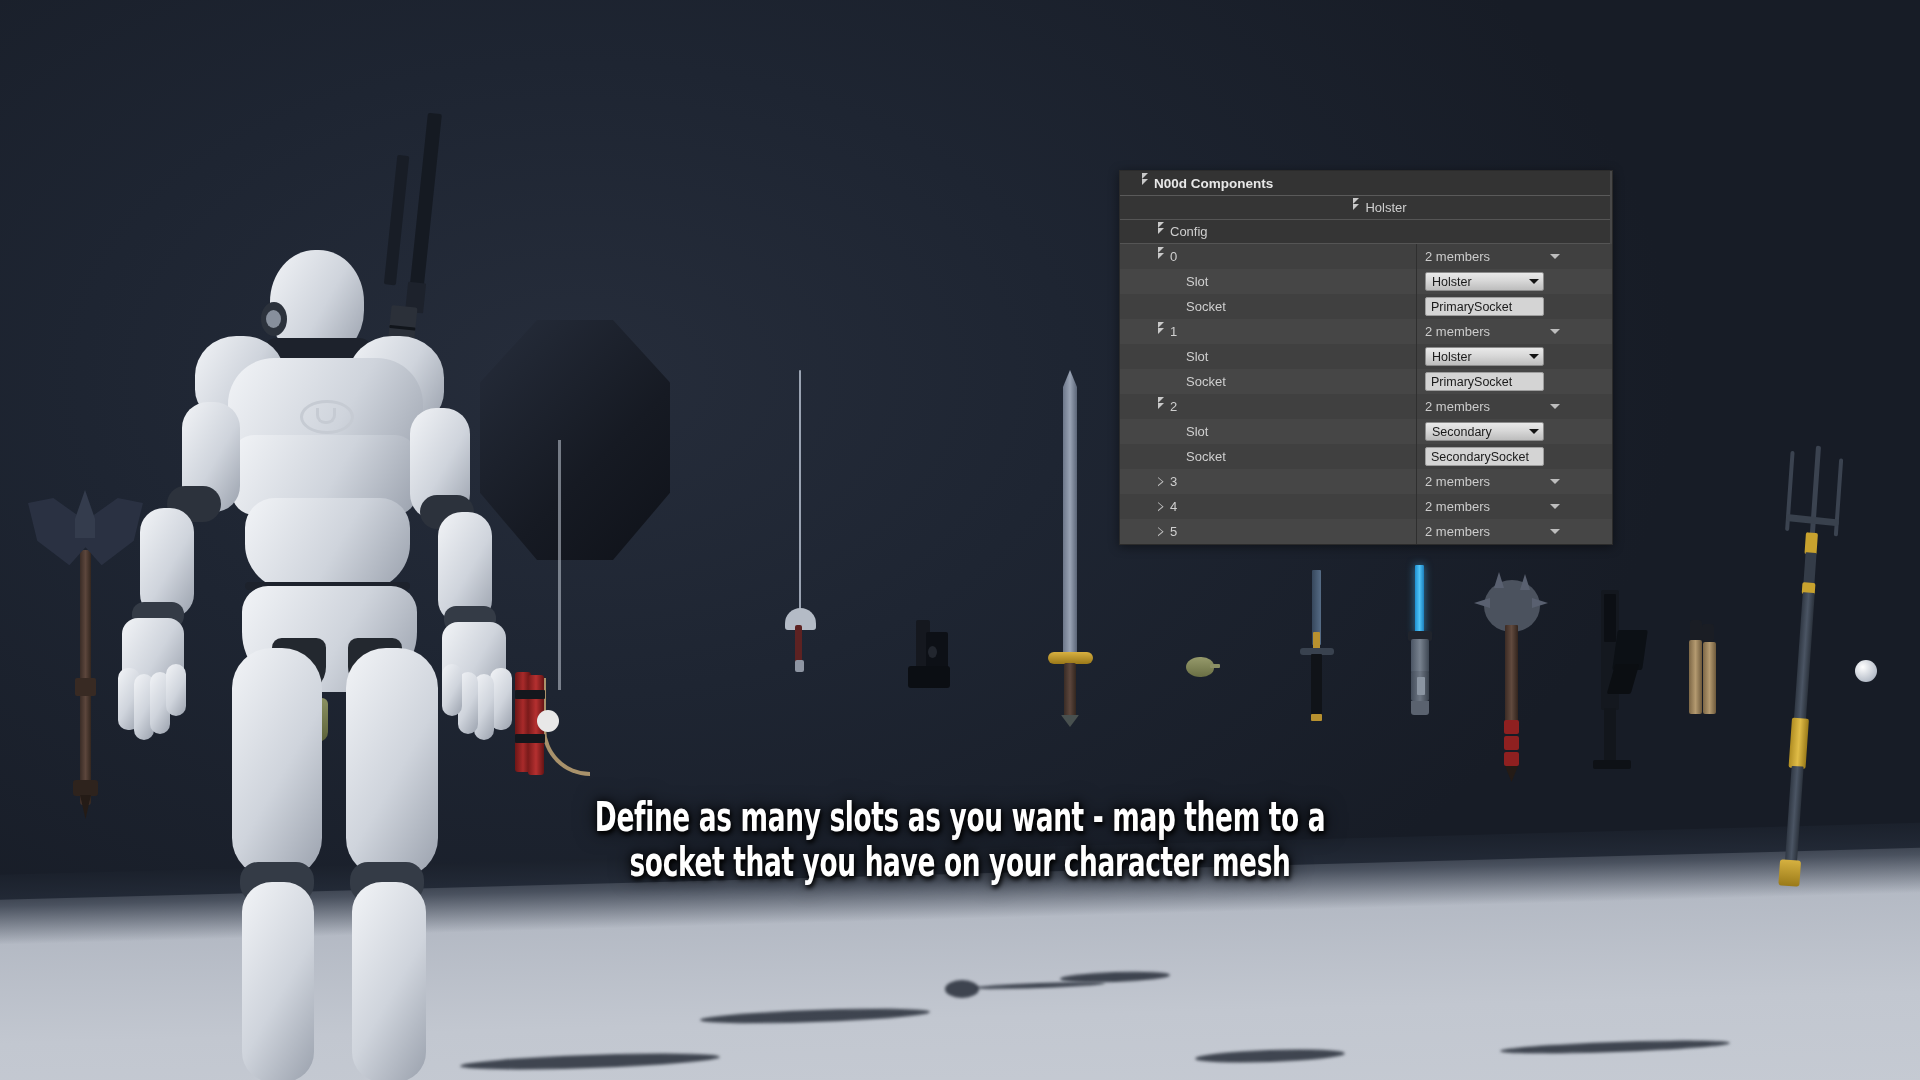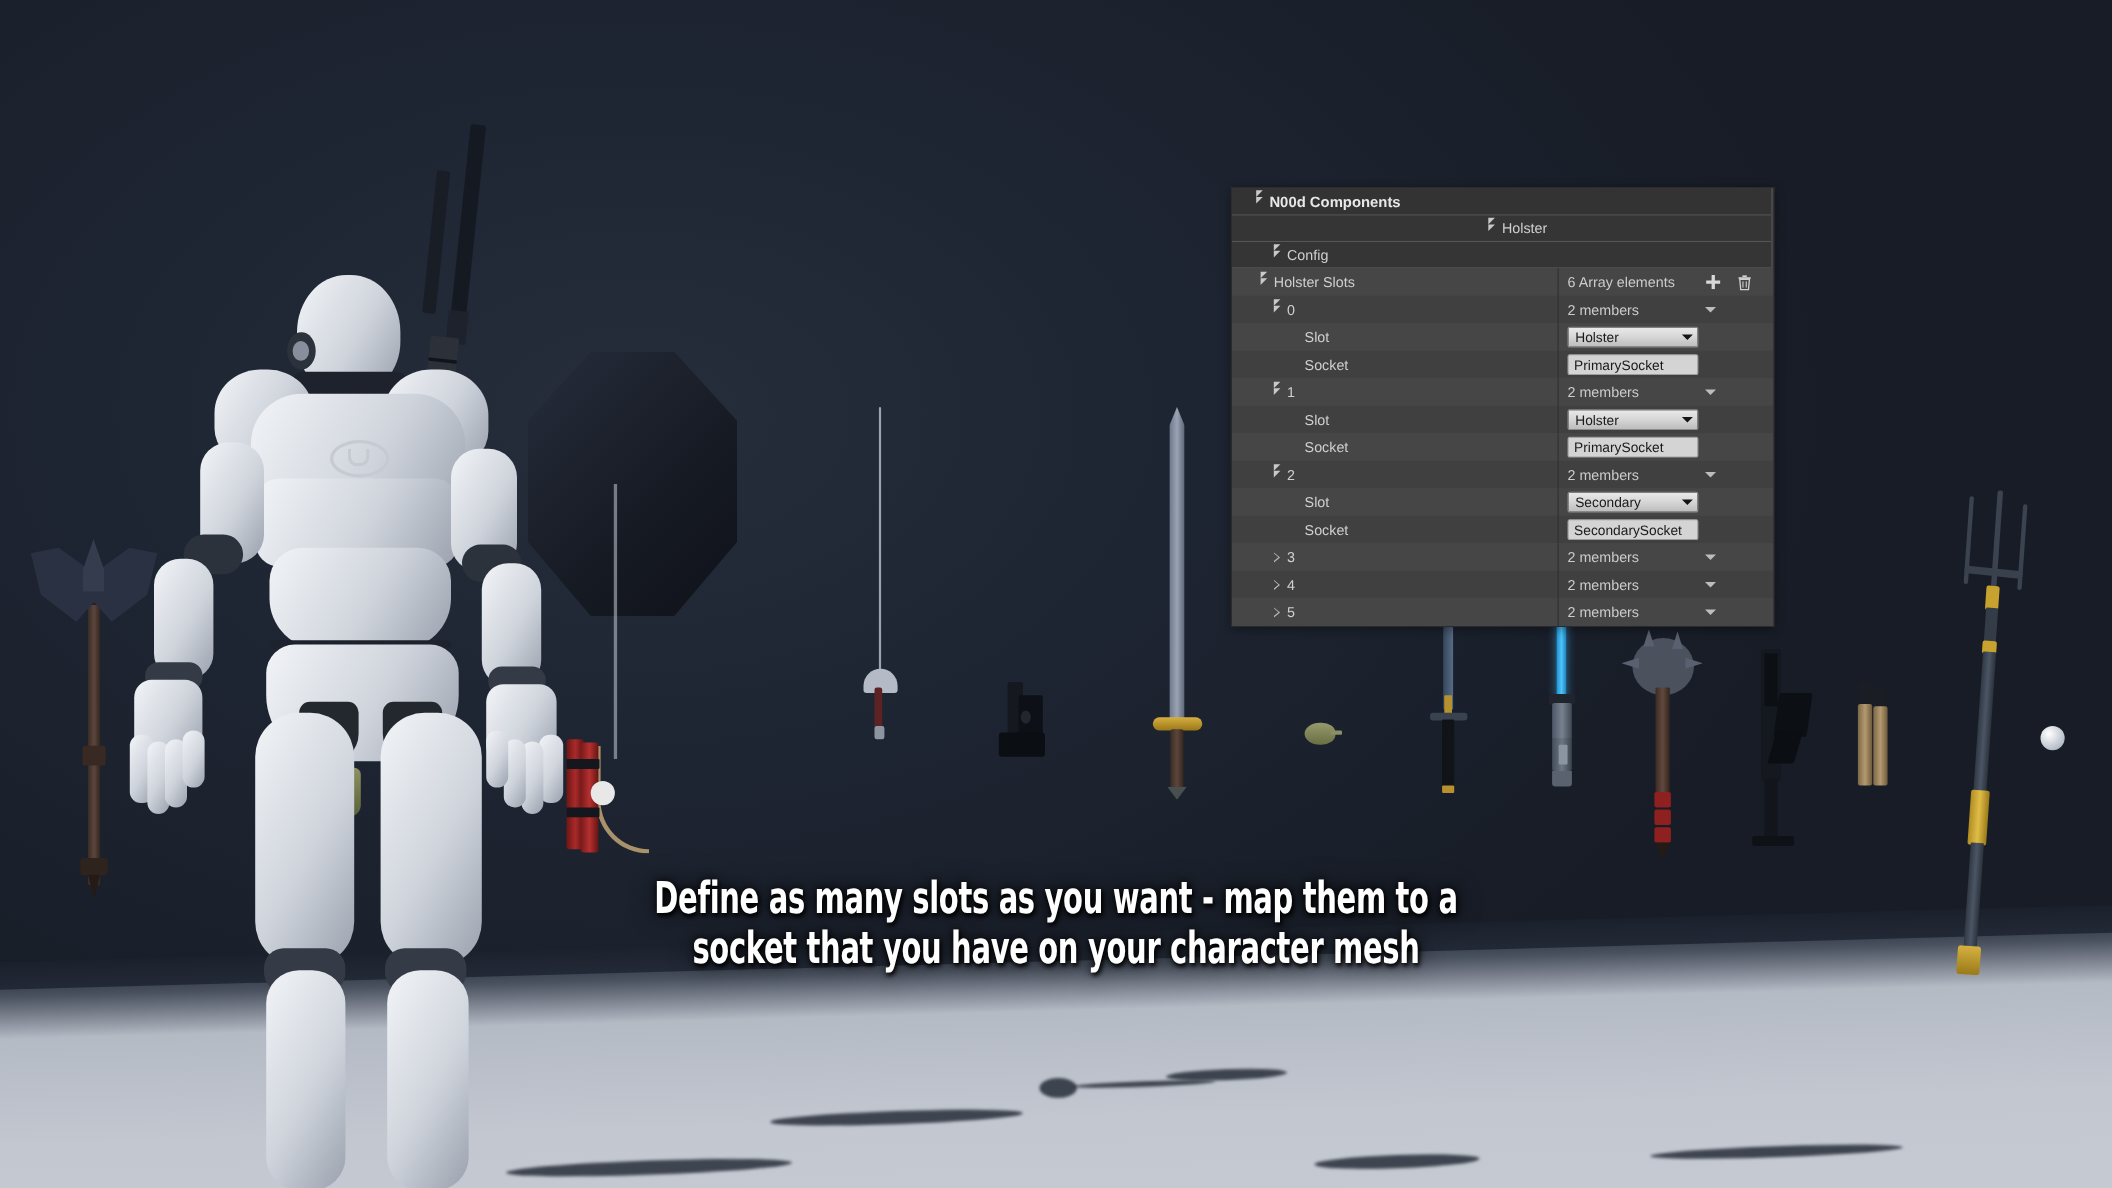--- a/index.html
+++ b/index.html
@@ -409,43 +409,20 @@
   <div class="cat-row l1">
     <span class="tri open"></span>
     <span>Holster</span>
   </div>
 
   <div class="cat-row l2">
     <span class="tri open"></span>
     <span>Config</span>
   </div>
 
-  <div class="prop-row">
-    <div class="prop-left ind-0">
-      <span class="tri open"></span>
-      <span class="row-label">Holster Slots</span>
-    </div>
-    <div class="prop-right">
-      <span class="val-text">6 Array elements</span>
-      <span class="icon-btn" style="margin-left:18px;">
-        <svg width="13" height="13" viewBox="0 0 13 13">
-            <path d="M5 0h3v5h5v3H8v5H5V8H0V5h5z" fill="#d8d8d8"></path>
-          </svg>
-      </span>
-      <span class="icon-btn" style="margin-left:6px;">
-        <svg width="12" height="14" viewBox="0 0 12 14">
-          <rect x="0.5" y="2" width="11" height="1.6" fill="#cfcfcf"></rect>
-          <rect x="4" y="0.3" width="4" height="1.6" fill="#cfcfcf"></rect>
-          <path d="M1.6 4h8.8l-0.9 9.4H2.5z" fill="none" stroke="#cfcfcf" stroke-width="1.2"></path>
-          <rect x="4" y="5.8" width="1" height="5.6" fill="#cfcfcf"></rect>
-          <rect x="7" y="5.8" width="1" height="5.6" fill="#cfcfcf"></rect>
-        </svg>
-      </span>
-    </div>
-  </div>
 
   <div class="prop-row alt">
     <div class="prop-left ind-1">
       <span class="tri open"></span>
       <span class="row-label">0</span>
     </div>
     <div class="prop-right">
       <span class="val-text">2 members</span>
       <span class="small-caret"></span>
     </div>

